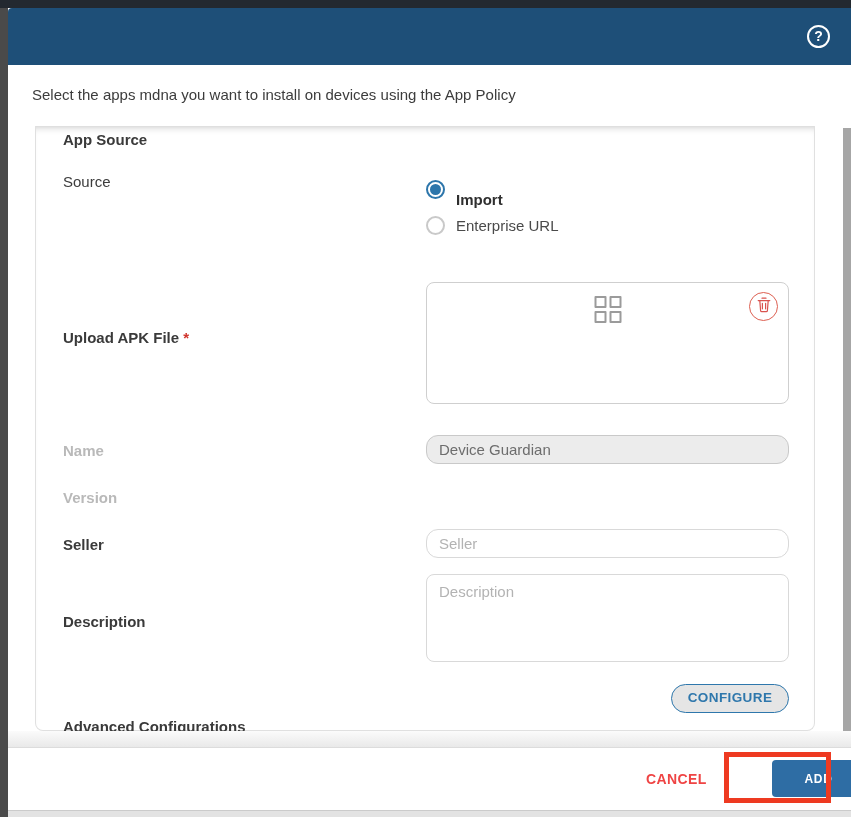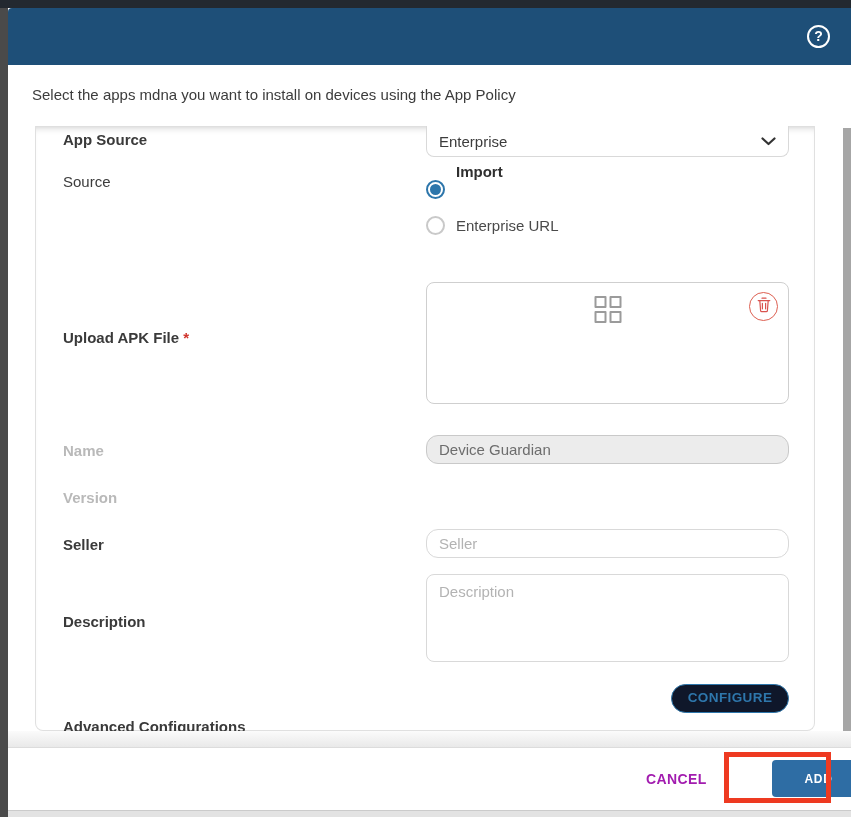--- a/index.html
+++ b/index.html
@@ -85,36 +85,36 @@
   .text-input.disabled { background:#ececec; border-color:#c9c9c9; color:#6d6d6d; }
   .text-input::placeholder, .textarea::placeholder { color:#b3b3b3; opacity:1; }
   .textarea {
     left:390px; top:448px; width:363px; height:88px; border:1px solid #d9d9d9; border-radius:8px;
     padding:8px 12px; font-size:15px; color:#4a4a4a; resize:none; outline:none;
     font-family:"Liberation Sans", sans-serif;
   }
 
   .configure-btn {
     left:635px; top:558px; width:118px; height:29px; border-radius:15px;
-    border:1.5px solid #2e77ac; color:#2e77ac; background:#0f172a;
+    border:1.5px solid #2e77ac; color:#2e77ac; background:#e5e5e5;
     font-size:13.5px; font-weight:bold; letter-spacing:.4px; text-align:center; line-height:26px;
     cursor:pointer;
   }
 
   .scrollbar { left:835px; top:120px; width:8px; height:619px; background:#a6a6a6; }
 
   .gap-strip {
     left:0; top:723px; width:843px; height:17px;
     background:linear-gradient(#fbfbfb,#e9e9e9); border-bottom:1px solid #dcdcdc;
   }
 
   .footer { left:0; top:740px; width:843px; height:62px; background:#ffffff; }
   .cancel-btn {
     position:absolute; left:638px; top:23px; font-size:14px; font-weight:bold;
-    color:#a21caf; letter-spacing:.4px; cursor:pointer; background:none; border:none;
+    color:#ef4444; letter-spacing:.4px; cursor:pointer; background:none; border:none;
     font-family:"Liberation Sans", sans-serif;
   }
   .annotation-box {
     position:absolute; left:716px; top:4px; width:107px; height:51px;
     border:5px solid #ee3a21; pointer-events:none;
   }
   .add-btn {
     position:absolute; left:723px; top:12px; width:93px; height:37px;
     background:#2e6da4; border:none; border-radius:4px; color:#ffffff;
     font-size:12px; font-weight:bold; letter-spacing:.6px; cursor:pointer;
@@ -134,33 +134,25 @@
 
   <div class="abs header">
     <div class="abs help-icon">?</div>
   </div>
 
   <div class="abs subtitle">Select the apps mdna you want to install on devices using the App Policy</div>
 
   <div class="abs panel">
 
     <div class="abs field-label" style="top:5px;">App Source</div>
-    <div class="abs select-box">
-      <span>Enterprise</span>
-      <span class="chev">
-        <svg width="15" height="9" viewBox="0 0 15 9">
-            <path d="M1.5 1.5 L7.5 7 L13.5 1.5" fill="none" stroke="#333" stroke-width="2.2" stroke-linecap="round" stroke-linejoin="round"></path>
-          </svg>
-      </span>
-    </div>
 
     <div class="abs field-label plain" style="top:47px;">Source</div>
 
     <div class="abs radio on" style="left:390px; top:54px;"></div>
-    <div class="abs radio-label bold" style="left:420px; top:37px;">Import</div>
+    <div class="abs radio-label bold" style="left:420px; top:65px;">Import</div>
 
     <div class="abs radio off" style="left:390px; top:90px;"></div>
     <div class="abs radio-label norm" style="left:420px; top:91px;">Enterprise URL</div>
 
     <div class="abs field-label" style="top:203px;">
       <span>Upload APK File</span>
       <span class="req">*</span>
     </div>
 
     <div class="abs upload-box">

